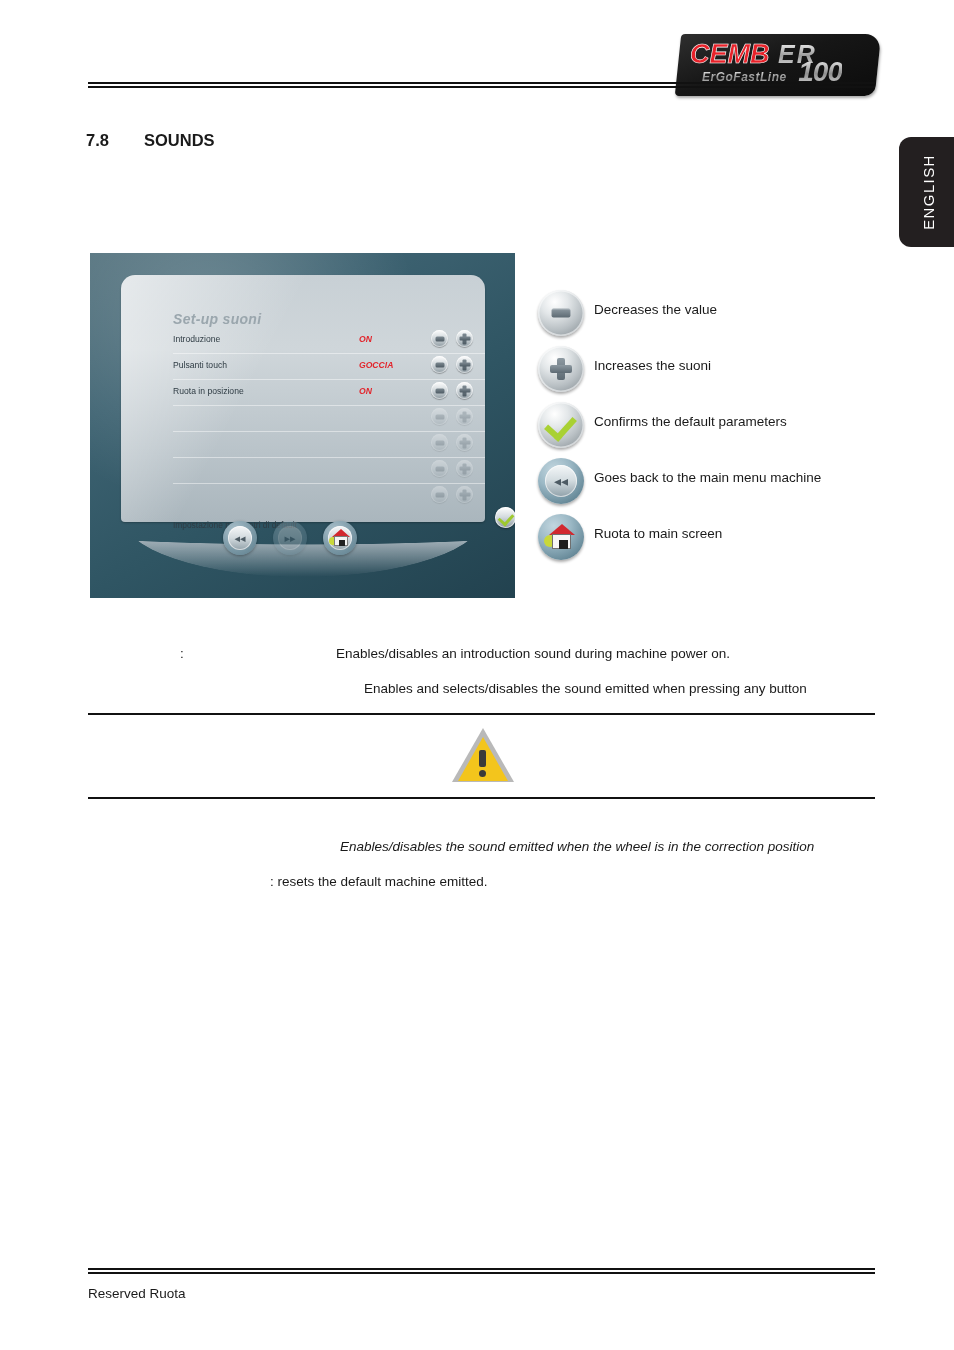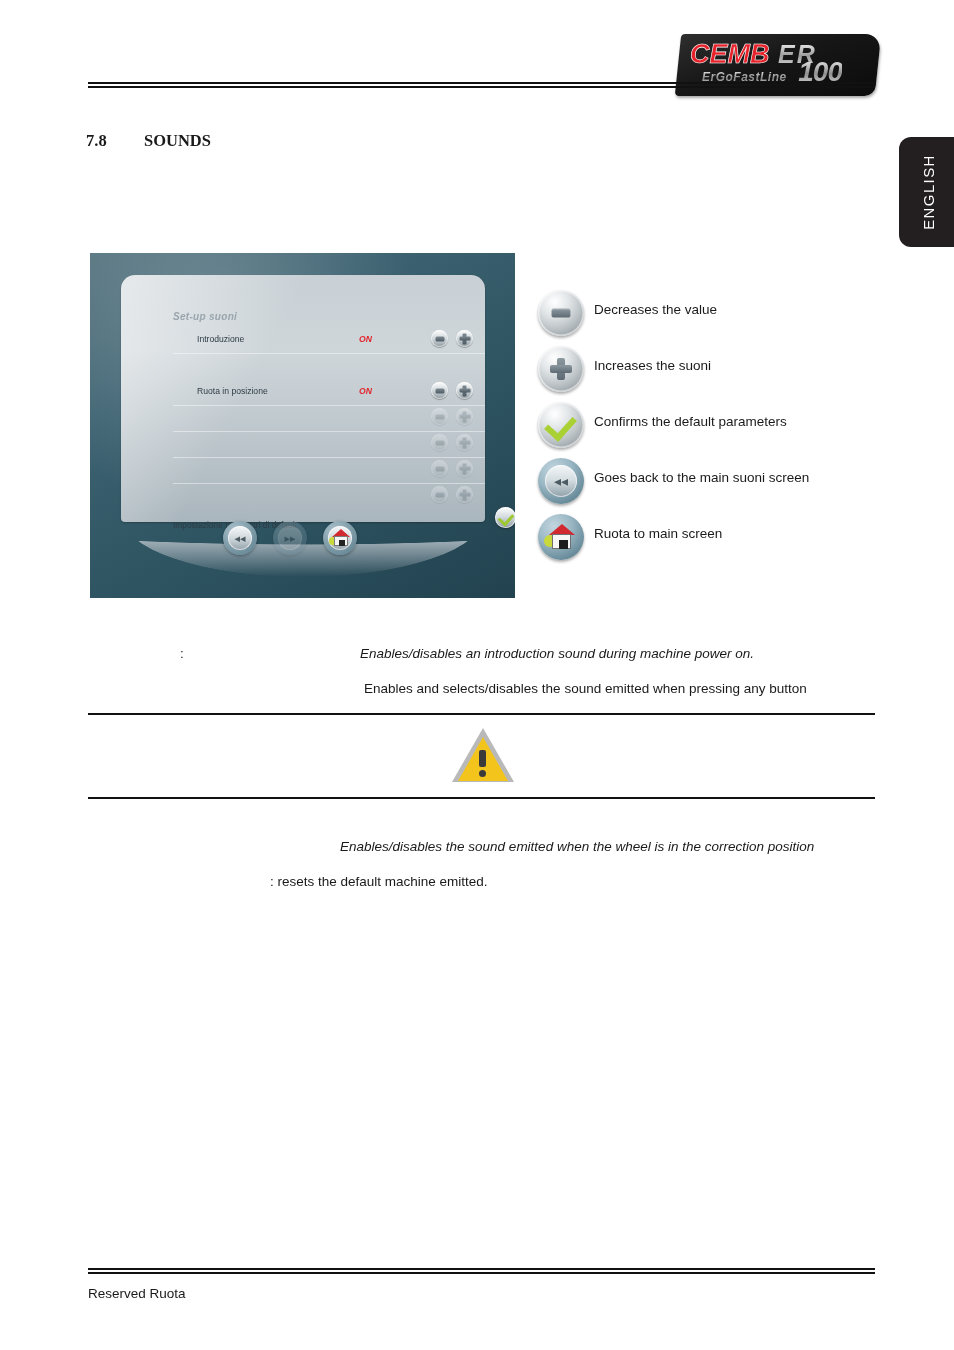--- a/index.html
+++ b/index.html
@@ -131,21 +131,20 @@
     font-family: "Liberation Sans", sans-serif;
   }
 
   
   .section-title {
     position: absolute;
     left: 86px; top: 131px;
     font-size: 16.5px;
     font-weight: bold;
     color: #1a1a1a;
-    font-family: Liberation Serif, serif;
   }
   .section-title .num { display: inline-block; width: 58px; }
 
   
   .device-shot {
     position: absolute;
     left: 90px; top: 253px;
     width: 425px; height: 345px;
     background:
       radial-gradient(ellipse at 28% 18%, rgba(255,255,255,0.22) 0%, rgba(255,255,255,0) 48%),
@@ -167,39 +166,38 @@
     left: 31px; top: 262px;
     width: 364px; height: 62px;
     background: linear-gradient(180deg, #b3bec4 0%, #9fadb5 42%, rgba(150,166,174,0) 100%);
     border-radius: 0 0 50% 50% / 0 0 100% 100%;
     -webkit-mask-image: radial-gradient(ellipse 190% 112% at 50% -18%, transparent 58%, #000 59%);
     mask-image: radial-gradient(ellipse 190% 112% at 50% -18%, transparent 58%, #000 59%);
   }
   .panel-title {
     position: absolute;
     left: 52px; top: 36px;
-    font-size: 10px;
+    font-size: 14px;
     font-style: italic;
     font-weight: bold;
     color: #9aa6ad;
     letter-spacing: 0.3px;
   }
   .srow {
     position: absolute;
     left: 52px;
     width: 312px;
     height: 22px;
     border-bottom: 1px solid rgba(255,255,255,0.45);
   }
   .srow .lbl {
     position: absolute;
     left: 0; top: 3px;
     font-size: 8.6px;
     color: #2e3b43;
-    margin-left: 24px;
   }
   .srow .val {
     position: absolute;
     left: 186px; top: 3px;
     font-size: 8.6px;
     font-weight: bold;
     font-style: italic;
     color: #e2252c;
   }
   .btnpair {
@@ -525,20 +523,32 @@
       <span class="btnpair">
         <span class="mini-btn minus">
             <span class="glyph"></span>
           </span>
         <span class="mini-btn plus">
             <span class="glyph"></span>
           </span>
       </span>
     </div>
 
+    <div class="srow" style="top:82px;">
+      <span class="lbl">Pulsanti touch</span>
+      <span class="val">GOCCIA</span>
+      <span class="btnpair">
+        <span class="mini-btn minus">
+            <span class="glyph"></span>
+          </span>
+        <span class="mini-btn plus">
+            <span class="glyph"></span>
+          </span>
+      </span>
+    </div>
 
     <div class="srow" style="top:108px;">
       <span class="lbl">Ruota in posizione</span>
       <span class="val">ON</span>
       <span class="btnpair">
         <span class="mini-btn minus">
             <span class="glyph"></span>
           </span>
         <span class="mini-btn plus">
             <span class="glyph"></span>
@@ -634,39 +644,39 @@
       <span class="lg-check"></span>
     </span>
     <span class="legend-text">Confirms the default parameters</span>
   </div>
 
   <div class="legend-row">
     <span class="legend-icon blue">
       <span class="face"></span>
       <span class="lg-back">◂◂</span>
     </span>
-    <span class="legend-text">Goes back to the main suoni screen</span>
+    <span class="legend-text">Goes back to the main menu machine</span>
   </div>
 
   <div class="legend-row">
     <span class="legend-icon blue">
       <span class="lg-house">
         <span class="bush"></span>
           <span class="roof"></span>
           <span class="body"></span>
           <span class="door"></span>
       </span>
     </span>
     <span class="legend-text">Ruota to main screen</span>
   </div>
 
 </div>
 
 <div class="para" style="left:180px; top:646px;">:</div>
-<div class="para" style="left:360px; top:646px;font-style:italic;">Enables/disables an introduction sound during machine power on.</div>
+<div class="para" style="left:336px; top:646px;">Enables/disables an introduction sound during machine power on.</div>
 <div class="para" style="left:340px; top:681px;margin-left:24px;">Enables and selects/disables the sound emitted when pressing any button</div>
 
 <div class="rule-single" style="top:713px;"></div>
 
 <div class="warn">
   <span class="tri-outer"></span>
   <span class="tri-fill"></span>
   <span class="bang-bar"></span>
   <span class="bang-dot"></span>
 </div>

